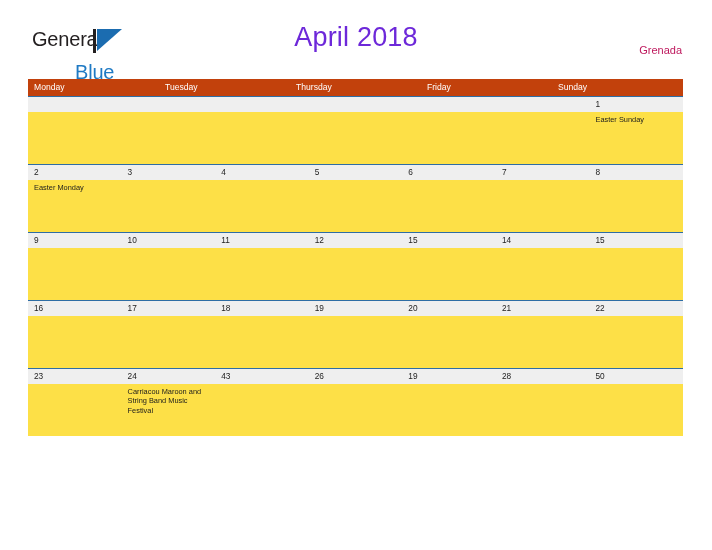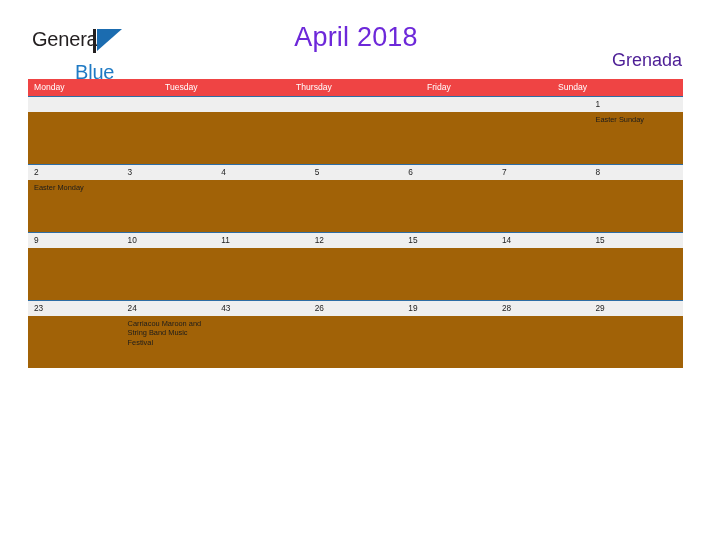--- a/index.html
+++ b/index.html
@@ -86,37 +86,36 @@
     color: #6d28d9;
     font-family: "Liberation Sans", sans-serif;
     font-weight: normal;
     letter-spacing: 0.2px;
   }
 
   .cal-location {
     position: absolute;
     right: 30px;
     top: 44px;
-    font-size: 18px;
-    color: #4c1d95;
-    font-family: "Liberation Sans", sans-serif;
-    margin-top: 6px;
+    font-size: 11px;
+    color: #be185d;
+    font-family: "Liberation Sans", sans-serif;
   }
 
   
   .calendar {
     position: absolute;
     left: 28px;
     top: 79px;
     width: 655px;
   }
 
   .weekday-row {
     display: flex;
-    background: #ef4444;
+    background: #c2410c;
     height: 17px;
   }
   .weekday {
     flex: 1 1 0;
     color: #ffffff;
     font-size: 8.6px;
     line-height: 17px;
     padding-left: 6px;
     box-sizing: border-box;
     font-family: "Liberation Sans", sans-serif;
@@ -139,21 +138,21 @@
     flex: 1 1 0;
     font-size: 8.3px;
     line-height: 15px;
     color: #222222;
     padding-left: 6px;
     box-sizing: border-box;
     font-family: "Liberation Sans", sans-serif;
   }
   .week-events {
     display: flex;
-    background: #a16207;
+    background: #fde047;
     min-height: 52px;
   }
   .daycell-ev {
     flex: 1 1 0;
     padding: 3px 7px 2px 6px;
     box-sizing: border-box;
     font-size: 7.4px;
     line-height: 9.4px;
     color: #1c1c1c;
     font-family: "Liberation Sans", sans-serif;
@@ -249,30 +248,50 @@
         <div class="daycell-ev"></div>
         <div class="daycell-ev"></div>
         <div class="daycell-ev"></div>
         <div class="daycell-ev"></div>
         <div class="daycell-ev"></div>
         <div class="daycell-ev"></div>
         <div class="daycell-ev"></div>
       </div>
     </div>
 
+    <div class="week">
+      <div class="week-numbers">
+        <div class="daycell-num">16</div>
+        <div class="daycell-num">17</div>
+        <div class="daycell-num">18</div>
+        <div class="daycell-num">19</div>
+        <div class="daycell-num">20</div>
+        <div class="daycell-num">21</div>
+        <div class="daycell-num">22</div>
+      </div>
+      <div class="week-events">
+        <div class="daycell-ev"></div>
+        <div class="daycell-ev"></div>
+        <div class="daycell-ev"></div>
+        <div class="daycell-ev"></div>
+        <div class="daycell-ev"></div>
+        <div class="daycell-ev"></div>
+        <div class="daycell-ev"></div>
+      </div>
+    </div>
 
     <div class="week">
       <div class="week-numbers">
         <div class="daycell-num">23</div>
         <div class="daycell-num">24</div>
         <div class="daycell-num">43</div>
         <div class="daycell-num">26</div>
         <div class="daycell-num">19</div>
         <div class="daycell-num">28</div>
-        <div class="daycell-num">29</div>
+        <div class="daycell-num">50</div>
       </div>
       <div class="week-events">
         <div class="daycell-ev"></div>
         <div class="daycell-ev">Carriacou Maroon and String Band Music Festival</div>
         <div class="daycell-ev"></div>
         <div class="daycell-ev"></div>
         <div class="daycell-ev"></div>
         <div class="daycell-ev"></div>
         <div class="daycell-ev"></div>
       </div>

